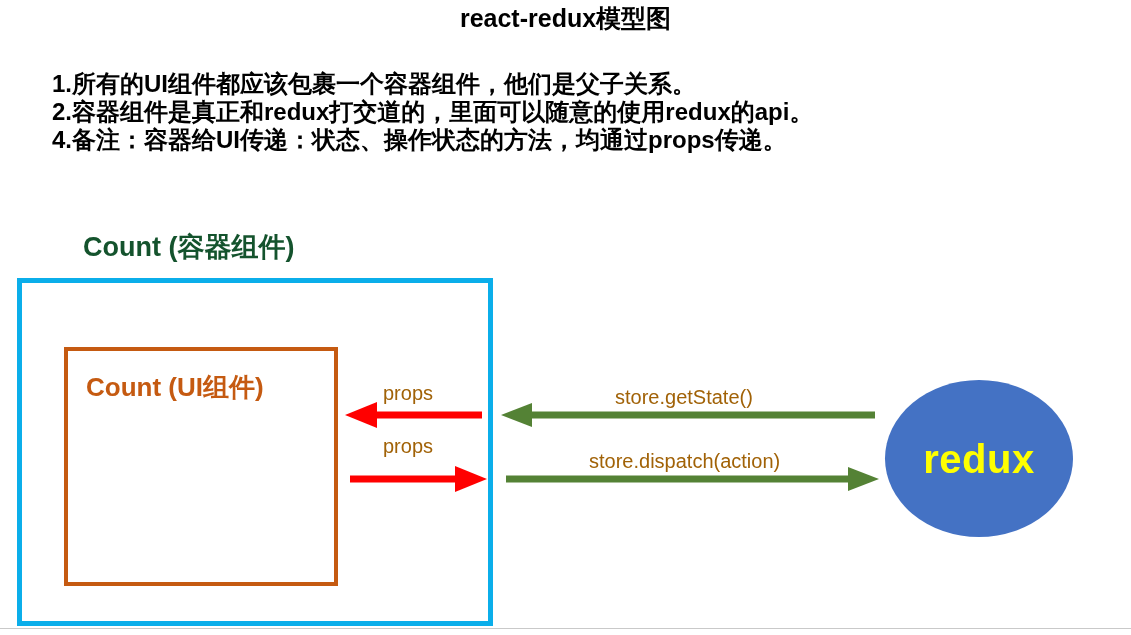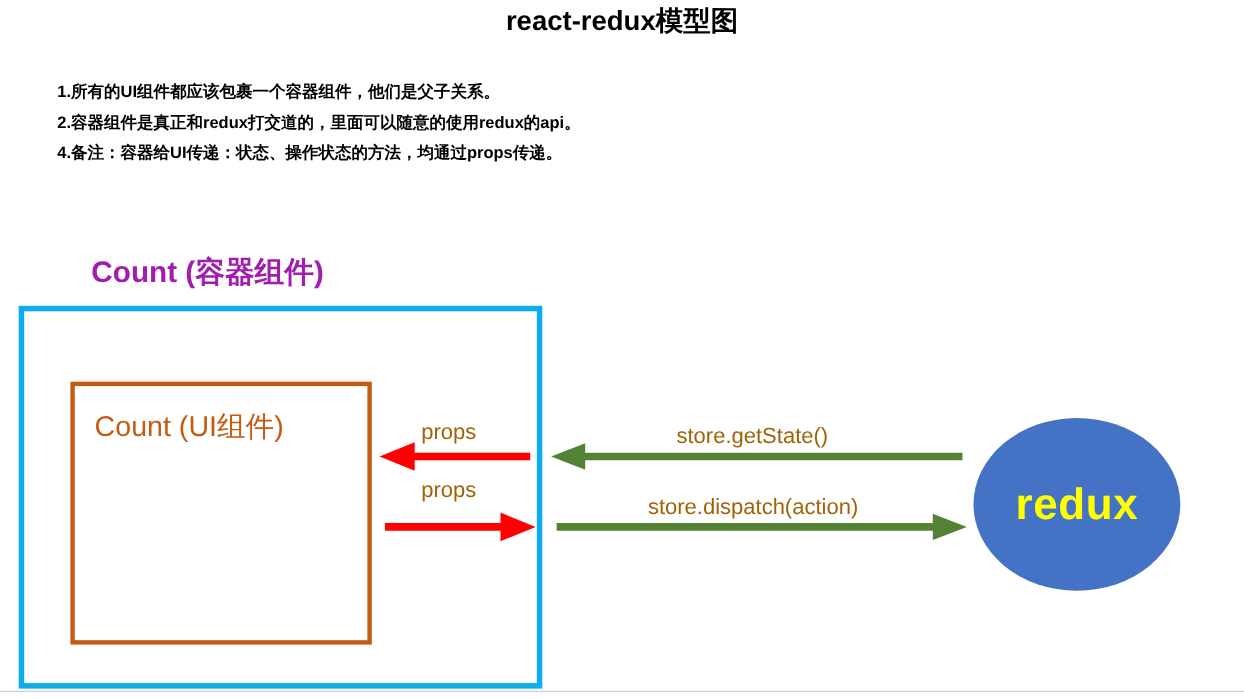--- a/index.html
+++ b/index.html
@@ -33,35 +33,35 @@
   }
 
   
   #notes {
     position: absolute;
     left: 52px;
     top: 70px;
     width: 1040px;
   }
   .note-line {
-    font-size: 15px;
+    font-size: 24px;
     font-weight: bold;
     line-height: 28px;
     color: #000000;
     white-space: pre;
   }
 
   
   #container-heading {
     position: absolute;
     left: 83px;
     top: 229px;
     font-size: 27px;
     font-weight: bold;
-    color: #a21caf;
+    color: #14532d;
     white-space: nowrap;
   }
 
   
   #outer-box {
     position: absolute;
     left: 17px;
     top: 278px;
     width: 476px;
     height: 348px;
@@ -79,21 +79,21 @@
     height: 239px;
     border: 4px solid #C55A11;
     background: #ffffff;
     box-sizing: border-box;
   }
   #inner-box-label {
     position: absolute;
     left: 86px;
     top: 370px;
     font-size: 26px;
-    font-weight: normal;
+    font-weight: bold;
     color: #C55A11;
     white-space: nowrap;
   }
 
   
   #redux-ellipse {
     position: absolute;
     left: 885px;
     top: 380px;
     width: 188px;

